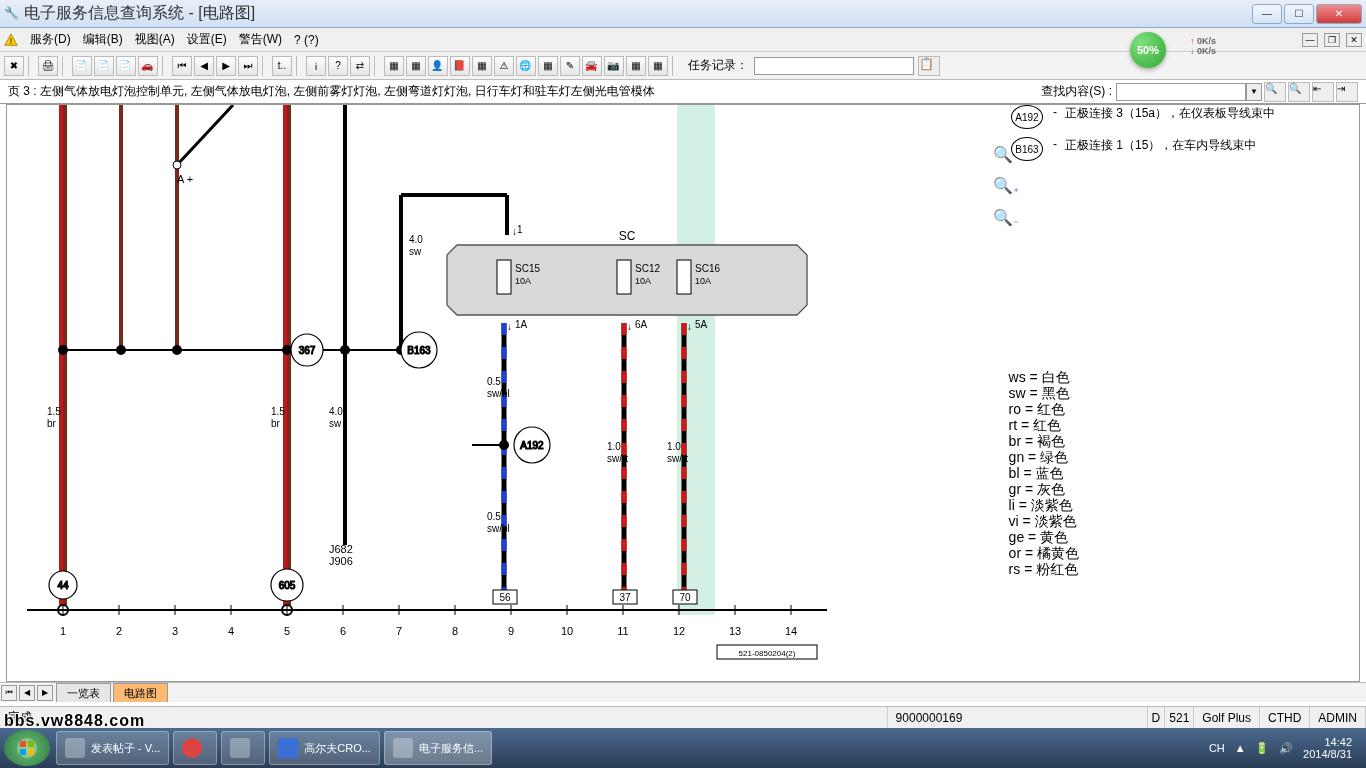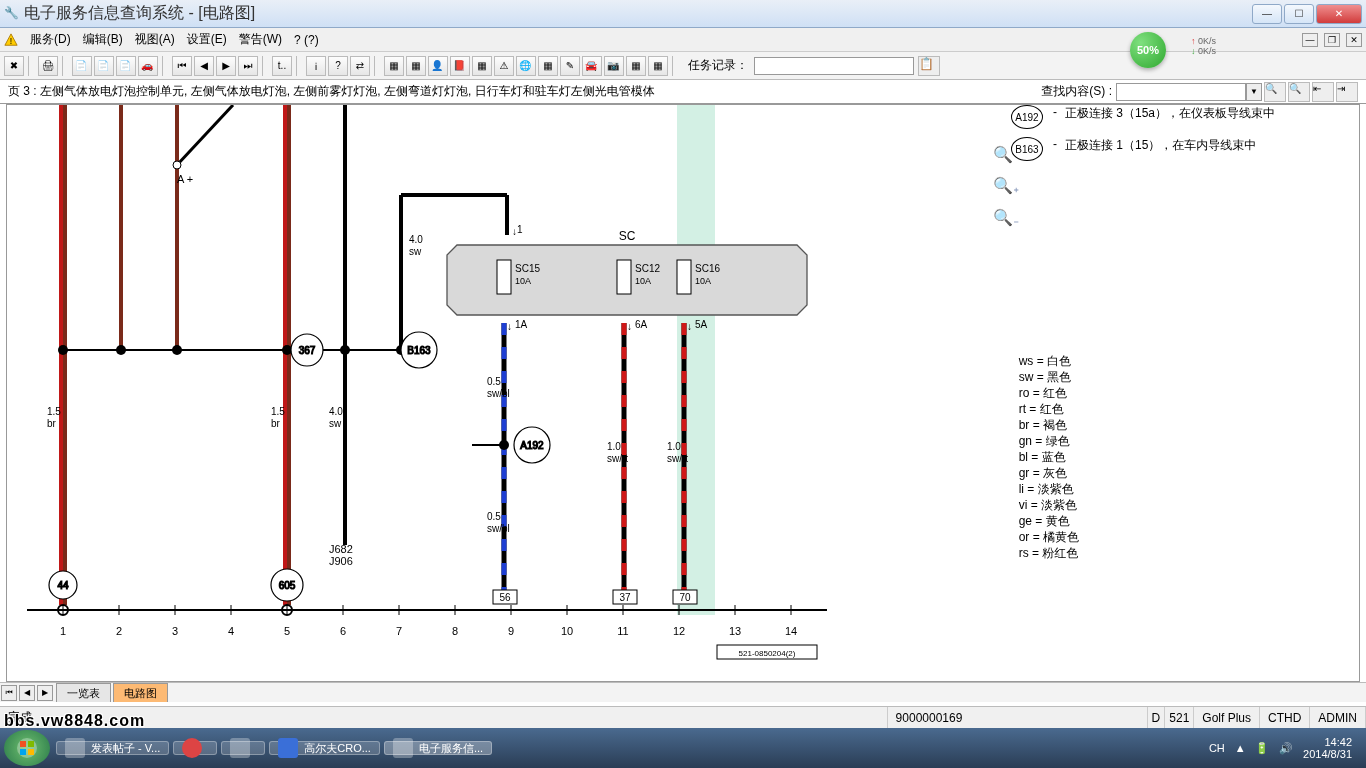--- a/index.html
+++ b/index.html
@@ -13,21 +13,21 @@
 .winbtn { width: 30px; height: 20px; border: 1px solid #8fa9c8; background: linear-gradient(#f4f8fd,#d5e5f7); margin-left: 2px; display: flex; align-items: center; justify-content: center; font-size: 10px; color: #333; border-radius: 3px; }
 .winbtn.close { width: 46px; background: linear-gradient(#f08f8f,#d13c3c); color: #fff; }
 
 
 .menubar { height: 24px; background: #f0f0f0; display: flex; align-items: center; padding: 0 4px; border-bottom: 1px solid #ccc; font-size: 12px; gap: 12px; }
 .menubar .warn-icon { width: 14px; height: 14px; }
 .menubar .mitem { color: #000; }
 .menubar .right { margin-left: auto; display: flex; align-items: center; gap: 6px; }
 .mdibtn { width: 16px; height: 14px; border: 1px solid #999; background: #eee; font-size: 9px; display: flex; align-items: center; justify-content: center; }
 .badge { width: 36px; height: 36px; border-radius: 50%; background: radial-gradient(circle at 30% 30%, #7fe07f, #2fa82f); color: #fff; display: flex; align-items: center; justify-content: center; font-weight: bold; font-size: 11px; position: absolute; top: 32px; right: 200px; z-index: 10; box-shadow: 0 2px 4px rgba(0,0,0,0.3);}
-.speed { position: absolute; top: 36px; right: 150px; font-size: 9px; color: #666; }
+.speed { position: absolute; top: 36px; right: 150px; font-size: 9px; color: #666; font-weight: bold; }
 .speed div::before { content: "↑ "; color: #d44; }
 .speed div:last-child::before { content: "↓ "; color: #4a4; }
 
 
 .toolbar { height: 28px; background: #f3f3f3; border-bottom: 1px solid #bbb; display: flex; align-items: center; padding: 0 4px; gap: 2px; }
 .tbtn { width: 20px; height: 20px; border: 1px solid #bbb; background: linear-gradient(#fdfdfd,#e6e6e6); display: flex; align-items: center; justify-content: center; font-size: 10px; }
 .tsep { width: 6px; height: 20px; border-left: 1px solid #bbb; margin: 0 2px; }
 .task-label { margin-left: 6px; font-size: 12px; }
 .task-input { width: 160px; height: 18px; border: 1px solid #999; margin-left: 4px; }
 .task-btn { width: 22px; height: 20px; border: 1px solid #bbb; background: #eee; margin-left: 2px; }
@@ -46,21 +46,21 @@
 svg.diagram { position: absolute; top: 0; left: 0; }
 
 
 .notes { position: absolute; top: 0; right: 8px; width: 340px; font-size: 12px; }
 .noteitem { display: flex; margin-bottom: 8px; }
 .ncirc { width: 32px; height: 24px; border: 1.2px solid #000; border-radius: 50%; display: flex; align-items: center; justify-content: center; font-size: 10px; margin-right: 10px; flex-shrink:0;}
 .ndash { margin-right: 8px; }
 .ntext { flex: 1; }
 
 
-.legend { position: absolute; top: 248px; right: 280px; font-size: 12px; line-height: 16px; }
+.legend { position: absolute; top: 264px; right: 280px; font-size: 14px; line-height: 16px; }
 .legend div { white-space: nowrap; }
 
 
 .zoomctl { position: absolute; top: 40px; right: 340px; display: flex; flex-direction: column; gap: 10px; }
 .zoomctl span { color: #89b; font-size: 16px; cursor: pointer; }
 
 
 .doctabs { position: absolute; bottom: 0; left: 0; right: 0; height: 20px; display: flex; align-items: center; background: #f3f3f3; border-top: 1px solid #bbb; font-size: 11px; }
 .doctabs .navbtn { width: 16px; height: 16px; border: 1px solid #999; background: #eee; display: flex; align-items: center; justify-content: center; font-size: 8px; margin: 0 1px; }
 .doctab { padding: 2px 10px; border: 1px solid #999; border-bottom: none; background: #fdba74; margin-left: 2px; }
@@ -68,21 +68,21 @@
 
 
 .statusbar { position: absolute; bottom: 40px; left: 0; right: 0; height: 22px; background: #f0f0f0; border-top: 1px solid #bbb; display: flex; align-items: center; font-size: 12px; }
 .statusbar .cell { padding: 0 8px; border-right: 1px solid #ccc; height: 100%; display: flex; align-items: center; }
 .statusbar .cell:first-child { flex: 1; }
 .statusbar .cell.small { padding: 0 4px; }
 
 
 .taskbar { position: absolute; bottom: 0; left: 0; right: 0; height: 40px; background: linear-gradient(#4a6a8f, #2a3d55); display: flex; align-items: center; padding: 0 4px; }
 .startbtn { width: 46px; height: 36px; background: radial-gradient(circle, #6fbf6f, #2a7a4a); border-radius: 50%; margin-right: 4px; display:flex; align-items:center; justify-content:center;}
-.taskitem { height: 14px; min-width: 60px; background: rgba(255,255,255,0.18); border: 1px solid rgba(255,255,255,0.3); margin: 0 2px; display: flex; align-items: center; padding: 0 8px; color: #fff; font-size: 11px; border-radius: 3px; gap:6px;}
+.taskitem { height: 34px; min-width: 60px; background: rgba(255,255,255,0.18); border: 1px solid rgba(255,255,255,0.3); margin: 0 2px; display: flex; align-items: center; padding: 0 8px; color: #fff; font-size: 11px; border-radius: 3px; gap:6px;}
 .taskitem .ticon { width: 20px; height: 20px; background: rgba(255,255,255,0.3); border-radius:3px;}
 .tray { margin-left: auto; display: flex; align-items: center; gap: 10px; color: #fff; font-size: 11px; padding-right: 10px; }
 .clock { text-align: right; }
 
 .watermark { position: absolute; bottom: 38px; left: 4px; font-size: 16px; font-weight: bold; color: #000; text-shadow: 1px 1px 0 #fff, -1px -1px 0 #fff, 1px -1px 0 #fff, -1px 1px 0 #fff; z-index: 50; letter-spacing: 1px;}
 </style>
 </head>
 <body>
 
 <div class="titlebar">

